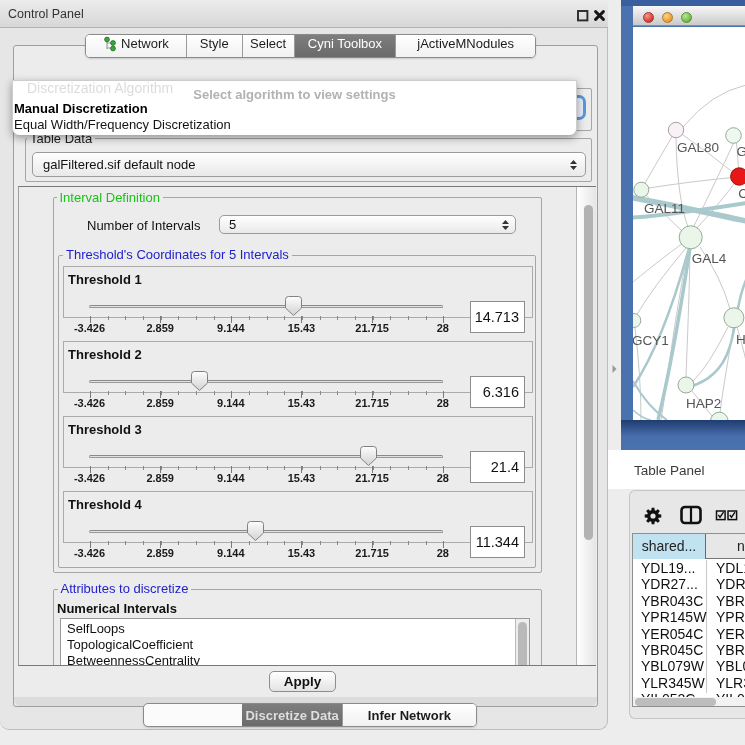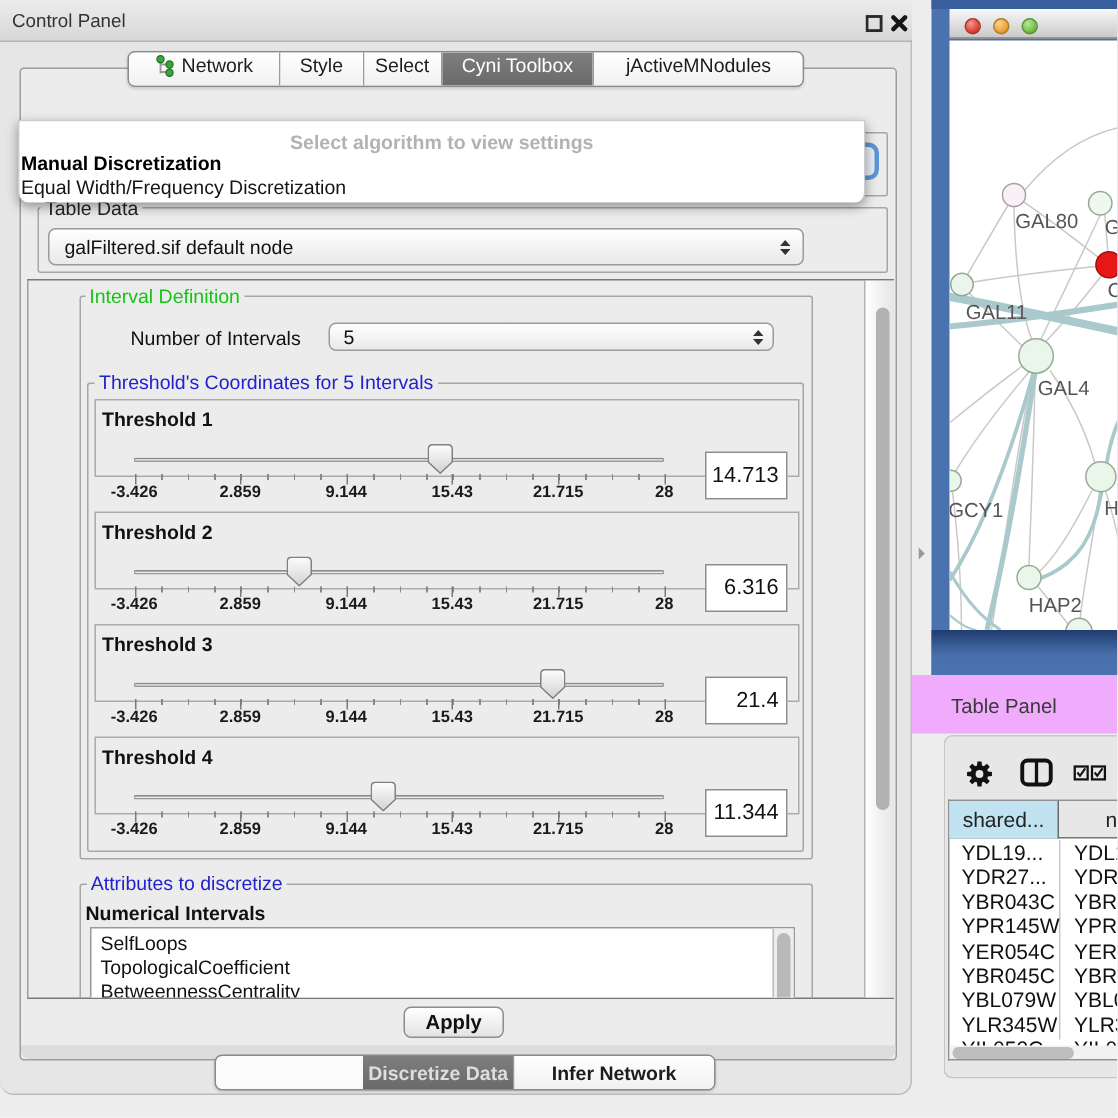--- a/index.html
+++ b/index.html
@@ -62,21 +62,21 @@
   
   #popup{left:12px;top:80px;width:565px;height:55px;background:#fff;border:1px solid #cdcdcd;border-bottom:none;
      border-radius:0 0 7px 7px;box-shadow:0 3px 8px rgba(0,0,0,0.38);z-index:50;}
   
   #netwin{left:621px;top:0;width:124px;height:450px;background:#4a72ae;}
   #nettitle{left:632.7px;top:6.3px;width:113px;height:20px;
      background:linear-gradient(#f8f8f8,#c9c9c9);border-bottom:1px solid #8f8f8f;}
   .light{position:absolute;top:5.5px;width:11px;height:11px;border-radius:50%;}
   #netcanvas{left:632.7px;top:27px;width:113px;height:393px;background:#fff;overflow:hidden;padding-left:28px;}
   
-  #tpstrip{left:608px;top:450px;width:137px;height:39px;background:#f0abfc;}
+  #tpstrip{left:608px;top:450px;width:137px;height:39px;background:#ffffff;}
   #tptext{left:26px;top:13px;font-size:13.5px;color:#3a3a3a;}
   #tablewin{left:629px;top:490px;width:116px;height:229px;background:#e7e7e7;
      border:1px solid #c6c6c6;border-right:none;border-radius:6px 0 0 6px;}
   #tview{left:632px;top:533px;width:113px;height:174px;background:#fff;
      border:1px solid #8f8f8f;border-right:none;overflow:hidden;}
 </style>
 </head>
 <body>
 <div id="root">
 
@@ -102,21 +102,21 @@
     <div class="it" style="width:52px;">Select</div>
     <div class="it sel" style="width:102px;">Cyni Toolbox</div>
     <div class="it" style="width:139px;">jActiveMNodules</div>
   </div>
 
   <div class="group" style="left:25px;top:88px;width:567px;height:43px;"></div>
   <div class="abs" style="left:570px;top:95px;width:16px;height:25px;border:3px solid #5b97d8;border-radius:7px;background:#e8eef7;"></div>
 
   <div class="group" style="left:25px;top:138px;width:567px;height:44px;"></div>
   <div class="gtitle" style="left:27px;top:131px;color:#222;">Table Data</div>
-  <div class="combo" style="left:32px;top:152px;width:504px;height:25px;">
+  <div class="combo" style="left:32px;top:152px;width:554px;height:25px;">
     <span style="position:absolute;left:10px;top:4px;">galFiltered.sif default node</span>
     <svg class="ar" style="right:8px" width="7" height="10" viewBox="0 0 7 10">
         <path d="M3.5 0 L7 4 L0 4 Z M3.5 10 L0 6 L7 6 Z" fill="#333"></path>
       </svg>
   </div>
 
   <div class="abs" id="scrollpane">
 
     <div class="group" style="left:34px;top:10px;width:489px;height:376px;"></div>
     <div class="gtitle" style="left:37.5px;top:3px;color:#16c316;">Interval Definition</div>
@@ -257,20 +257,21 @@
   <div class="abs" id="applybtn">Apply</div>
   <div class="abs" id="btmstrip"></div>
 
   <div class="abs seg" style="left:143px;top:703px;width:334px;">
     <div class="it" style="width:99px;font-weight:bold;margin-top:33px;">Impute Data</div>
     <div class="it sel" style="width:101px;font-weight:bold;color:#dedede;">Discretize Data</div>
     <div class="it" style="width:134px;font-weight:bold;">Infer Network</div>
   </div>
 
   <div class="abs" id="popup">
+    <div style="position:absolute;left:14px;top:-1px;font-size:14px;color:#dcdcdc;">Discretization Algorithm</div>
     <div style="position:absolute;left:0;top:6px;width:100%;text-align:center;font-size:13px;font-weight:bold;color:#b2b2b2;">Select algorithm to view settings</div>
     <div style="position:absolute;left:1px;top:20px;font-size:13px;font-weight:bold;color:#000;">Manual Discretization</div>
     <div style="position:absolute;left:1px;top:35.5px;font-size:13px;color:#141414;">Equal Width/Frequency Discretization</div>
   </div>
 
   <svg class="abs" style="left:612px;top:365px" width="5" height="8" viewBox="0 0 5 8">
       <path d="M0.5 0 L4.5 4 L0.5 8 Z" fill="#999"></path>
     </svg>
 
   <div class="abs" id="netwin">

